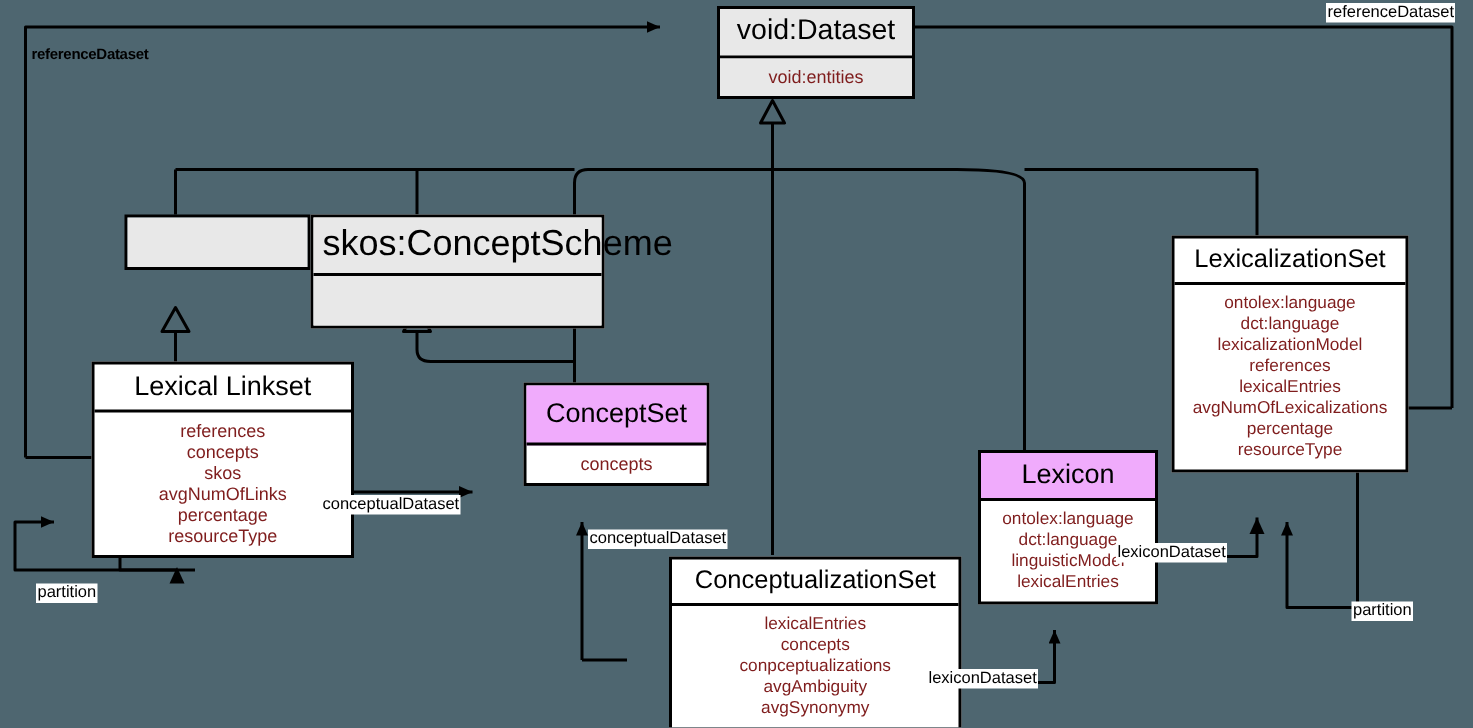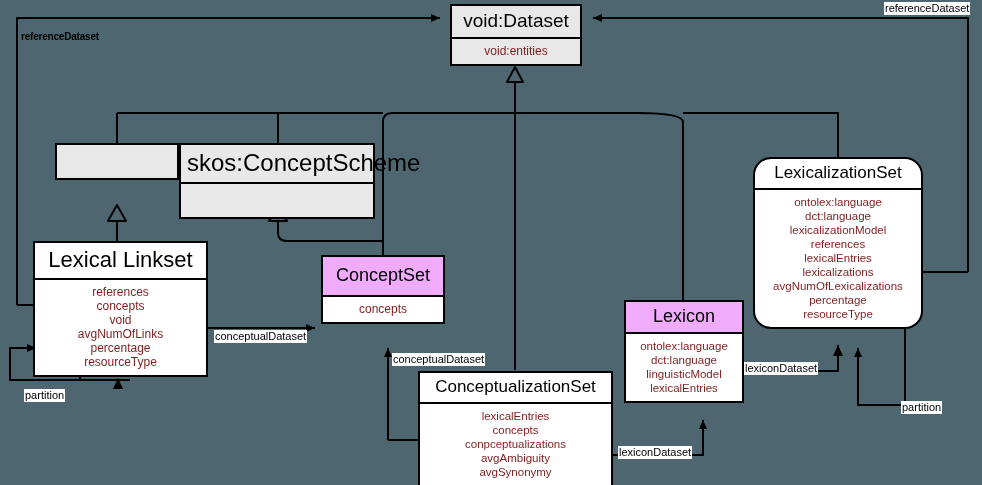--- a/index.html
+++ b/index.html
@@ -19,20 +19,21 @@
     position:absolute;
     left:0; top:0;
     width:982px; height:485px;
   }
   .uml-class{
     position:absolute;
     border:2px solid #000;
     background:#ffffff;
     box-sizing:border-box;
     z-index:5;
+    margin-left:28px;
   }
   .uml-title{
     text-align:center;
     color:#000;
     padding:4px 6px 5px 6px;
     border-bottom:2px solid #000;
     white-space:nowrap;
   }
   .uml-attrs{
     text-align:center;
@@ -143,47 +144,46 @@
   <div class="uml-class shaded-all" style="left:55px; top:143px; width:124px;">
     <div class="uml-attrs empty-compartment"></div>
   </div>
 
   <div class="uml-class shaded-all" style="left:179px; top:143px; width:196px;">
     <div class="uml-title" style="font-size:24px;">skos:ConceptScheme</div>
     <div class="uml-attrs empty-compartment"></div>
   </div>
 
   <div class="uml-class" style="left:33px; top:241px; width:175px;">
-    <div class="uml-title" style="font-size:22px;text-align:center;">Lexical Linkset</div>
+    <div class="uml-title" style="font-size:18px;text-align:center;">Lexical Linkset</div>
     <div class="uml-attrs" style="font-size:12px;">
       <div>references</div>
       <div>concepts</div>
-      <div>void</div>
+      <div>skos</div>
       <div>avgNumOfLinks</div>
       <div>percentage</div>
       <div>resourceType</div>
     </div>
   </div>
 
   <div class="uml-class shaded" style="left:321px; top:255px; width:124px;">
     <div class="uml-title" style="font-size:18px; padding:8px 6px 9px 6px;">ConceptSet</div>
     <div class="uml-attrs" style="font-size:12px;">
       <div>concepts</div>
     </div>
   </div>
 
-  <div class="uml-class" style="left:753px; top:157px; width:170px;border-radius:18px;">
+  <div class="uml-class" style="left:753px; top:157px; width:158px;">
     <div class="uml-title" style="font-size:17px;">LexicalizationSet</div>
     <div class="uml-attrs" style="font-size:11.5px;">
       <div>ontolex:language</div>
       <div>dct:language</div>
       <div>lexicalizationModel</div>
       <div>references</div>
       <div>lexicalEntries</div>
-      <div>lexicalizations</div>
       <div>avgNumOfLexicalizations</div>
       <div>percentage</div>
       <div>resourceType</div>
     </div>
   </div>
 
   <div class="uml-class shaded" style="left:624px; top:300px; width:120px;">
     <div class="uml-title" style="font-size:18px;">Lexicon</div>
     <div class="uml-attrs" style="font-size:11.5px;">
       <div>ontolex:language</div>

